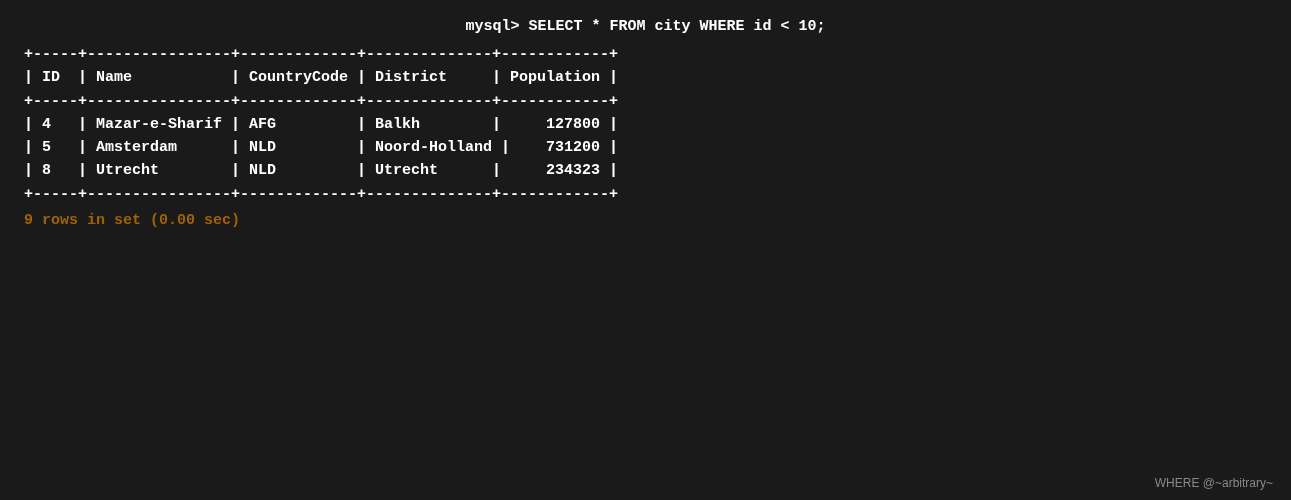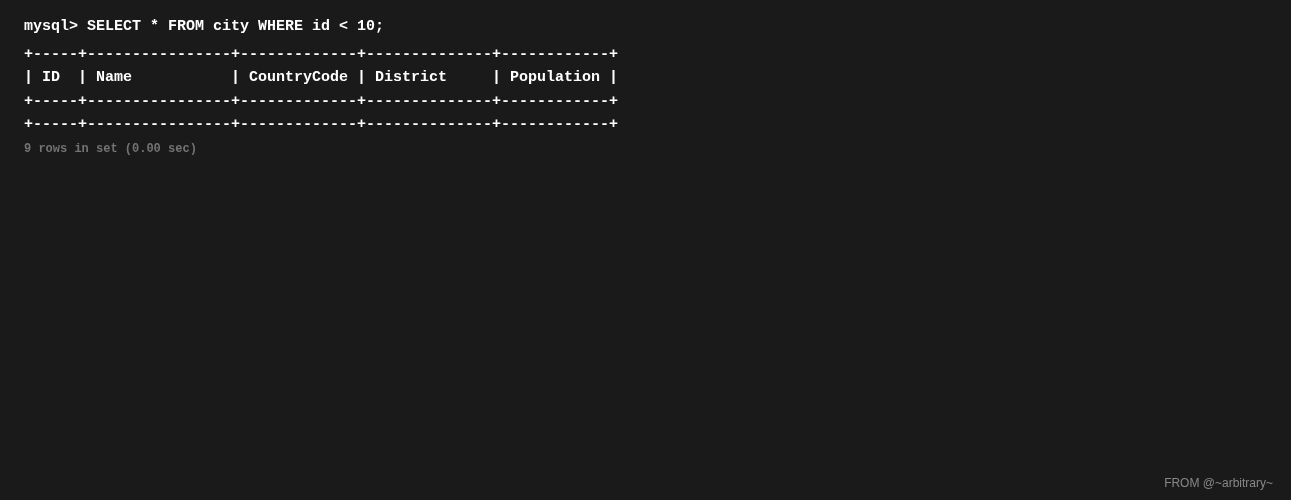--- a/index.html
+++ b/index.html
@@ -25,57 +25,61 @@
 
     .terminal-content {
       width: 100%;
     }
 
     .query-line {
       color: #ffffff;
       font-weight: bold;
       margin-bottom: 8px;
       font-size: 15px;
+      text-align: center;
     }
 
     .table-container {
       color: #ffffff;
       font-family: 'Courier New', Courier, monospace;
       font-size: 15px;
       line-height: 1.55;
     }
 
     .table-line {
       white-space: pre;
       font-weight: bold;
     }
 
     .footer-line {
-      color: #737373;
+      color: #a16207;
       font-weight: bold;
       margin-top: 6px;
-      font-size: 12px;
+      font-size: 15px;
     }
 
     .watermark {
       position: absolute;
       bottom: 10px;
       right: 18px;
       color: #888888;
       font-family: Arial, sans-serif;
       font-size: 12px;
     }
   </style>
 </head>
 <body>
 
 <div class="terminal-content">
   <div class="query-line">mysql&gt; SELECT * FROM city WHERE id &lt; 10;</div>
   <div class="table-container">
     <div class="table-line">+-----+----------------+-------------+--------------+------------+</div>
     <div class="table-line">| ID  | Name           | CountryCode | District     | Population |</div>
     <div class="table-line">+-----+----------------+-------------+--------------+------------+</div>
+    <div class="table-line">| 4   | Mazar-e-Sharif | AFG         | Balkh        |     127800 |</div>
+    <div class="table-line">| 5   | Amsterdam      | NLD         | Noord-Holland |    731200 |</div>
+    <div class="table-line">| 8   | Utrecht        | NLD         | Utrecht      |     234323 |</div>
     <div class="table-line">+-----+----------------+-------------+--------------+------------+</div>
   </div>
   <div class="footer-line">9 rows in set (0.00 sec)</div>
 </div>
 
-<div class="watermark">FROM @~arbitrary~</div>
+<div class="watermark">WHERE @~arbitrary~</div>
 
 </body></html>

